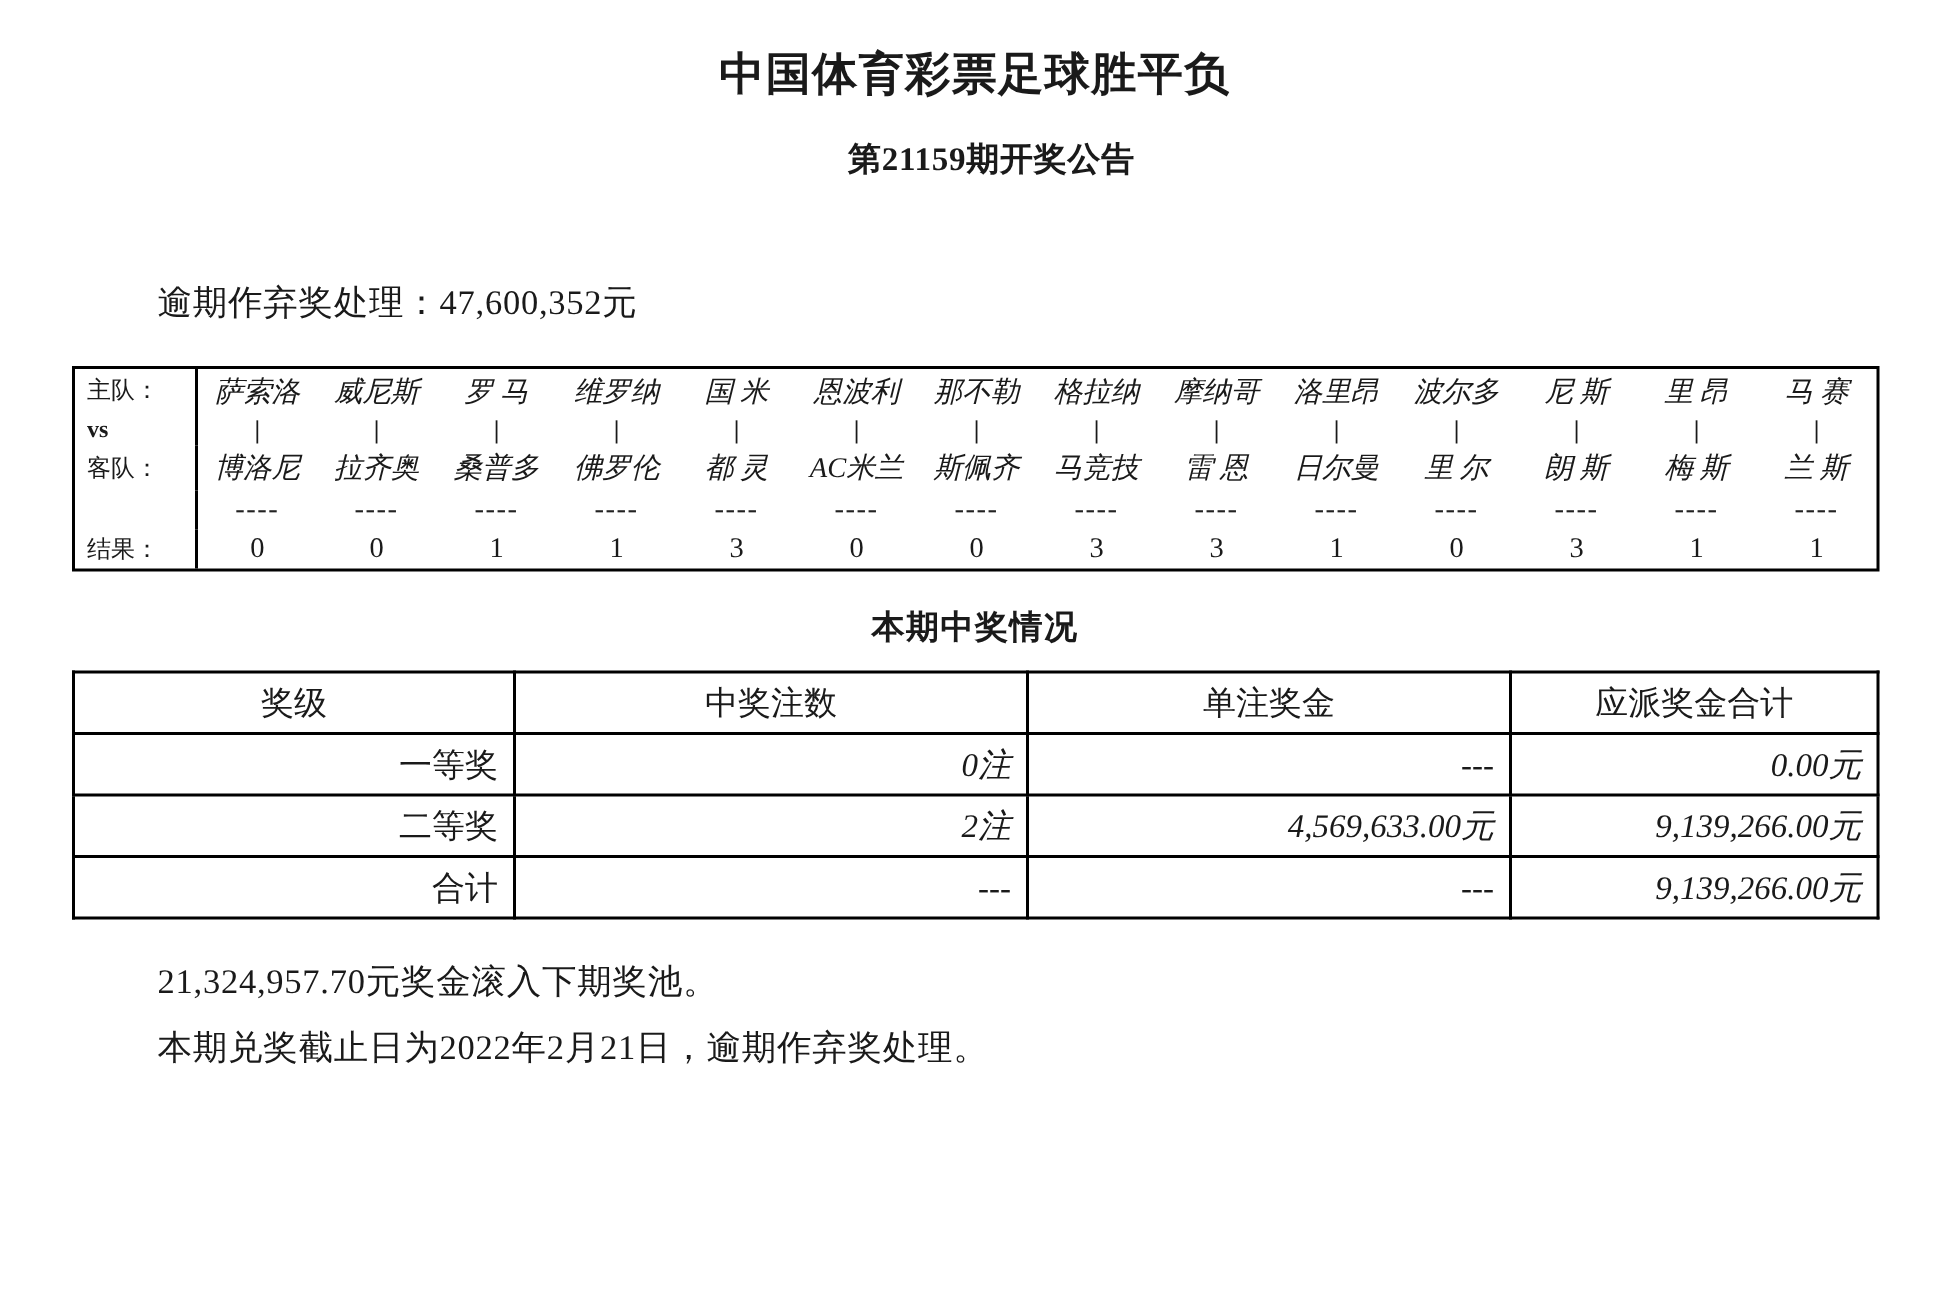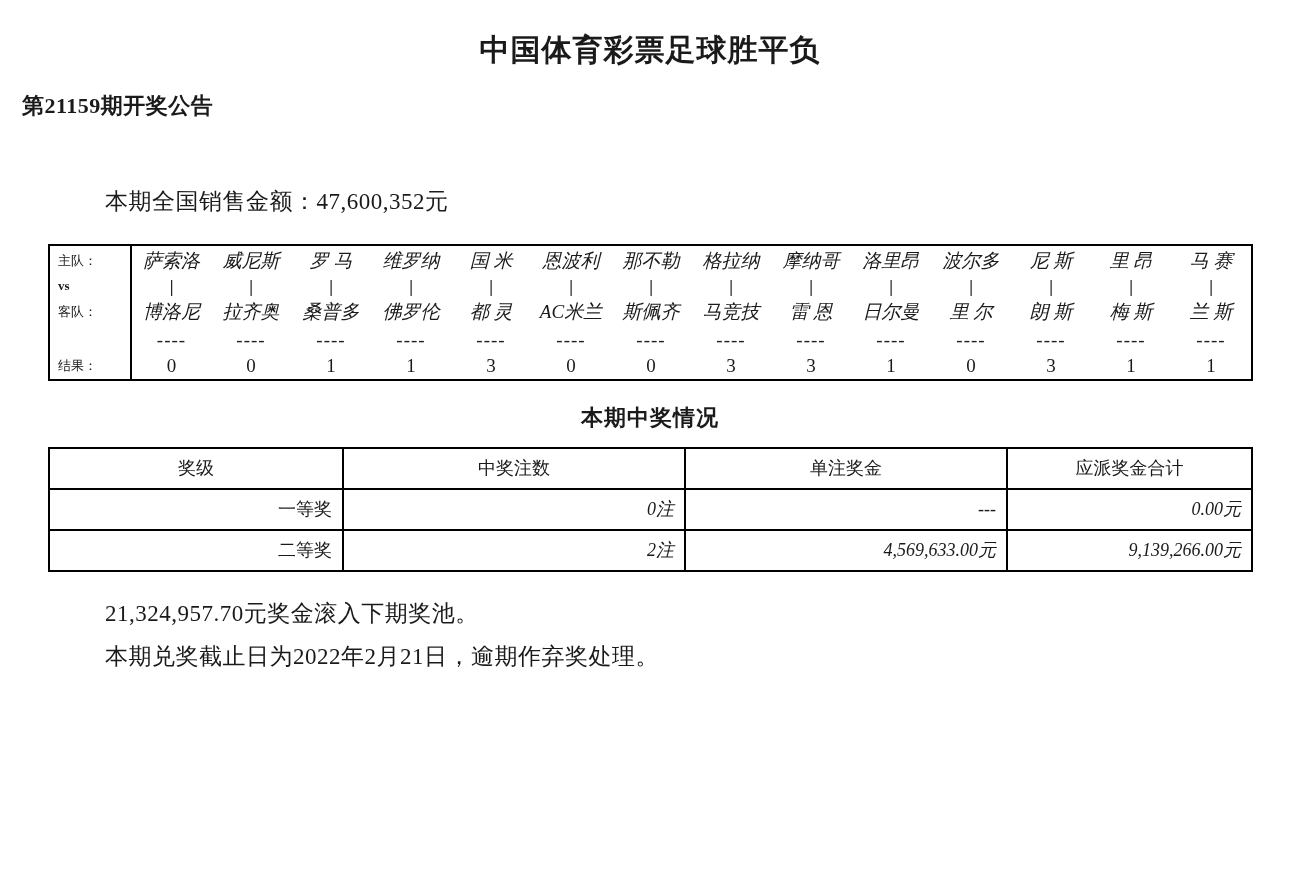--- a/index.html
+++ b/index.html
@@ -26,21 +26,21 @@
   .doc-title {
     text-align: center;
     font-size: 30px;
     font-weight: 700;
     letter-spacing: 1px;
     margin: 30px 0 0 0;
     line-height: 1.3;
     font-family: Liberation Serif, serif;
   }
   .doc-subtitle {
-    text-align: left;
+    text-align: center;
     font-size: 22px;
     font-weight: 700;
     margin: 22px 0 0 0;
     letter-spacing: 0.5px;
     padding-left: 22px;
   }
 
   
   .info-block {
     margin: 60px 0 0 105px;
@@ -66,21 +66,21 @@
   table.matches td {
     text-align: center;
     font-size: 19px;
     padding: 2px 0;
     white-space: nowrap;
   }
   table.matches td.rowlabel {
     width: 72px;
     text-align: left;
     padding-left: 8px;
-    font-size: 13px;
+    font-size: 16px;
     border-right: 2px solid #000;
   }
   .row-home td { padding-top: 8px; }
   .row-vs td { font-size: 17px; line-height: 1.1; padding: 0; font-weight: bold; }
   .row-vs td.rowlabel { font-size: 17px; }
   .row-dash td { font-size: 17px; letter-spacing: 1px; padding: 0 0 2px 0; color:#222; }
   .row-result td { padding-bottom: 8px; font-size: 20px; }
   .vs-bar {
     display: block;
     font-size: 17px;
@@ -101,21 +101,21 @@
     width: 1205px;
   }
   table.prize {
     border-collapse: collapse;
     width: 100%;
     table-layout: fixed;
     border: 2px solid #000;
   }
   table.prize th, table.prize td {
     border: 2px solid #000;
-    font-size: 18px;
+    font-size: 22px;
     height: 39px;
     padding: 0 10px;
     font-weight: 400;
   }
   table.prize th {
     text-align: center;
     font-weight: 400;
   }
   table.prize td.c-level { text-align: right; }
   table.prize td.num { text-align: right; font-style: italic; }
@@ -135,21 +135,21 @@
 </style>
 </head>
 <body>
 
 <div class="page">
 
   <div class="doc-title">中国体育彩票足球胜平负</div>
   <div class="doc-subtitle">第21159期开奖公告</div>
 
   <div class="info-block">
-    <div class="info-line">本期全国销售金额：47,600,352元</div>
+    <div class="info-line">逾期作弃奖处理：47,600,352元</div>
   </div>
 
   <div class="matches-wrap">
     <table class="matches">
       <tbody>
         <tr class="row-home">
           <td class="rowlabel">主队：</td>
           <td><span class="team-name">萨索洛</span></td>
           <td><span class="team-name">威尼斯</span></td>
           <td><span class="team-name">罗 马</span></td>
@@ -283,20 +283,26 @@
           <td class="num">0注</td>
           <td class="num">---</td>
           <td class="num">0.00元</td>
         </tr>
         <tr>
           <td class="c-level">二等奖</td>
           <td class="num">2注</td>
           <td class="num">4,569,633.00元</td>
           <td class="num">9,139,266.00元</td>
         </tr>
+        <tr>
+          <td class="c-level">合计</td>
+          <td class="num">---</td>
+          <td class="num">---</td>
+          <td class="num">9,139,266.00元</td>
+        </tr>
       </tbody>
     </table>
   </div>
 
   <div class="notes">
     <div class="note-line">21,324,957.70元奖金滚入下期奖池。</div>
     <div class="note-line">本期兑奖截止日为2022年2月21日，逾期作弃奖处理。</div>
   </div>
 
 </div>

